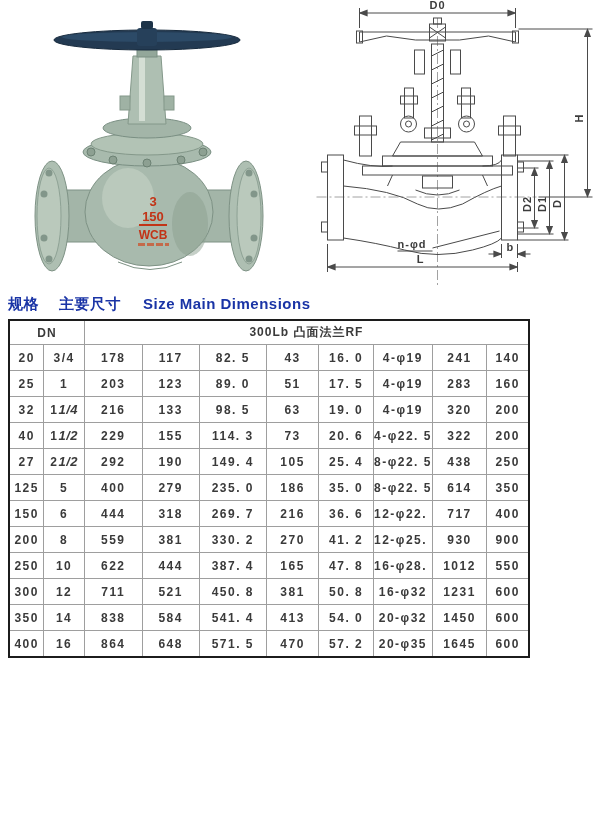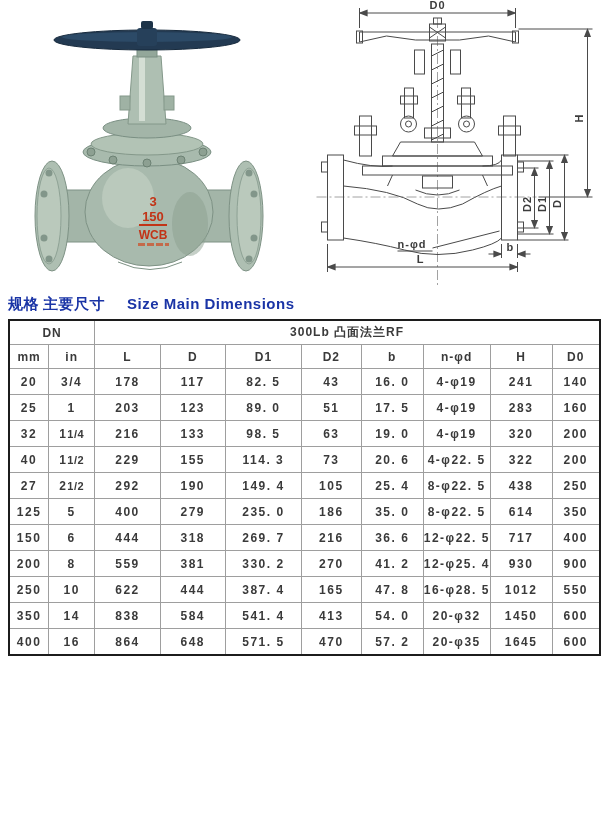--- a/index.html
+++ b/index.html
@@ -14,37 +14,37 @@
   .photo-pane svg, .drawing-pane svg { display:block; }
 
   .section-title {
     margin:3px 0 5px 8px;
     font-size:15px; font-weight:bold;
     color:#1a34a6;
     letter-spacing:0.5px;
     white-space:nowrap;
   }
   .section-title .en { margin-left:22px; }
-  .section-title .zh2 { margin-left:4px; }
+  .section-title .zh2 { margin-left:20px; }
 
   table.dim-table {
-    width:593px; margin-left:8px;
+    width:522px; margin-left:8px;
     border-collapse:collapse; table-layout:fixed;
     border:2px solid #1c1c1c;
   }
   .dim-table th, .dim-table td {
     border:1px solid #9e9e9e;
     text-align:center; vertical-align:middle;
     font-size:12px; font-weight:bold; color:#3a3a3a;
     padding:0; height:25px;
     letter-spacing:1.5px;
     white-space:nowrap; overflow:hidden;
   }
   .dim-table thead th { height:23px; letter-spacing:1px; }
-  .dim-table td small { font-size:11px; letter-spacing:0.5px; }
+  .dim-table td small { font-size:13px; letter-spacing:0.5px;font-style:italic; }
 
   .dimlabel { font-size:11px; fill:#3c3c3c; font-weight:bold; letter-spacing:1px; }
   .dline { stroke:#4a4a4a; stroke-width:1; fill:none; }
   .cline { stroke:#8a8a8a; stroke-width:0.8; fill:none; stroke-dasharray:10 3 2 3; }
 </style>
 </head>
 <body>
 
 <div class="top-section">
 
@@ -245,32 +245,20 @@
       <col style="width:10.5%">
       <col style="width:11.3%">
     <col style="width:10.5%">
       <col style="width:8.1%">
   </colgroup>
   <thead>
     <tr>
       <th colspan="2">DN</th>
       <th colspan="8">300Lb 凸面法兰RF</th>
     </tr>
-    <tr>
-      <th>mm</th>
-      <th>in</th>
-      <th>L</th>
-      <th>D</th>
-      <th>D1</th>
-      <th>D2</th>
-      <th>b</th>
-      <th>n-φd</th>
-      <th>H</th>
-      <th>D0</th>
-    </tr>
   </thead>
   <tbody>
       <tr>
     <td>20</td>
     <td>3/4</td>
     <td>178</td>
     <td>117</td>
     <td>82. 5</td>
     <td>43</td>
     <td>16. 0</td>
@@ -368,20 +356,32 @@
     <td>622</td>
     <td>444</td>
     <td>387. 4</td>
     <td>165</td>
     <td>47. 8</td>
     <td>16-φ28. 5</td>
     <td>1012</td>
     <td>550</td>
   </tr>
       <tr>
+    <td>300</td>
+    <td>12</td>
+    <td>711</td>
+    <td>521</td>
+    <td>450. 8</td>
+    <td>381</td>
+    <td>50. 8</td>
+    <td>16-φ32</td>
+    <td>1231</td>
+    <td>600</td>
+  </tr>
+      <tr>
     <td>350</td>
     <td>14</td>
     <td>838</td>
     <td>584</td>
     <td>541. 4</td>
     <td>413</td>
     <td>54. 0</td>
     <td>20-φ32</td>
     <td>1450</td>
     <td>600</td>

